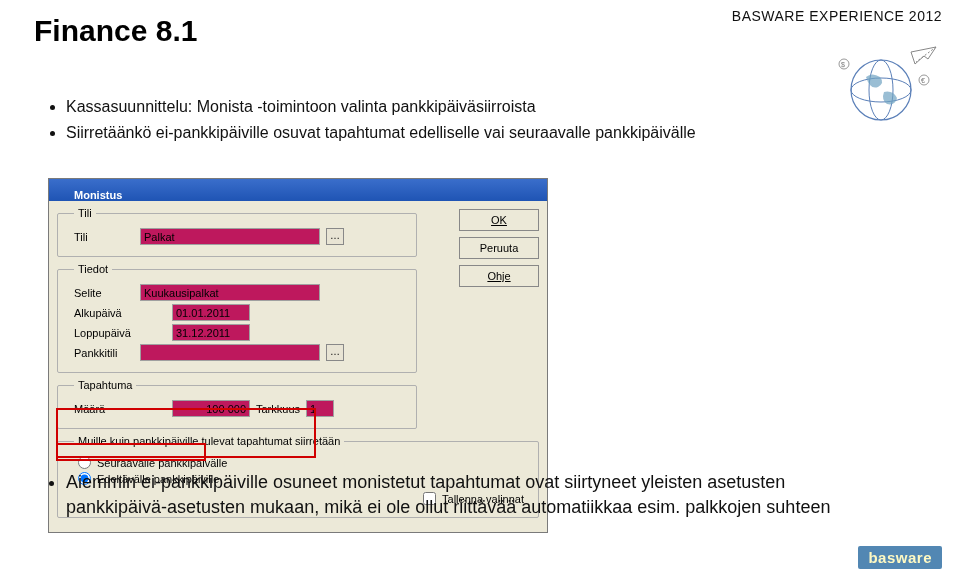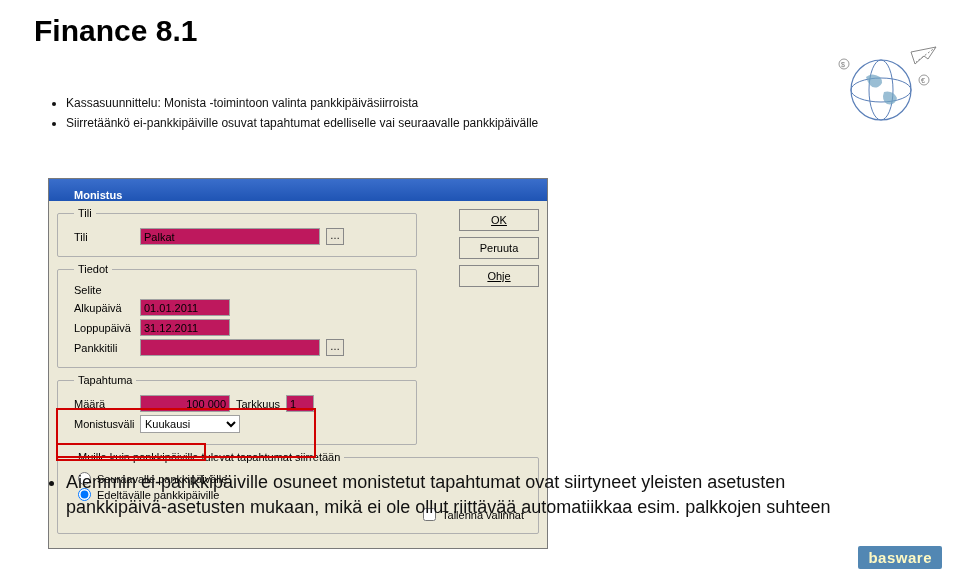--- a/index.html
+++ b/index.html
@@ -32,21 +32,21 @@
     position: absolute;
     top: 42px;
     right: 14px;
     width: 120px;
     height: 90px;
   }
   .bullets-top {
     position: absolute;
     top: 95px;
     left: 48px;
-    font-size: 12px;
+    font-size: 16px;
     color: #111;
     line-height: 1.45;
   }
   .bullets-top li { list-style: disc; margin-left: 18px; margin-bottom: 3px; }
   .bullets-bottom {
     position: absolute;
     top: 470px;
     left: 48px;
     width: 820px;
     font-size: 18px;
@@ -103,21 +103,21 @@
   .row label.fld { width: 60px; }
   .txt {
     border: 1px solid #a0a0a0;
     background: #be185d;
     height: 17px;
     padding: 0 3px;
     font-family: inherit;
     font-size: 11px;
   }
   .txt.w180 { width: 180px; }
-  .txt.w90 { width: 90px; }
+  .txt.w90 { width: 78px; margin-left: 32px; }
   .txt.w28 { width: 28px; }
   .dotbtn {
     width: 18px; height: 17px;
     border: 1px solid #888;
     background: #e8e4d4;
     font-size: 10px;
     text-align: center;
     line-height: 14px;
   }
   .sel {
@@ -164,20 +164,21 @@
     height: 18px;
     pointer-events: none;
   }
 </style>
 </head>
 <body>
 
 <div class="slide-title">Finance 8.1</div>
 
 <div class="header-brand">
+  <div class="brand-line1">BASWARE EXPERIENCE 2012</div>
 </div>
 
 <div class="globe-deco">
   <svg viewBox="0 0 120 90" width="120" height="90">
     <circle cx="55" cy="48" r="30" fill="none" stroke="#5a7fb8" stroke-width="1.2"></circle>
     <ellipse cx="55" cy="48" rx="30" ry="12" fill="none" stroke="#5a7fb8" stroke-width="1"></ellipse>
     <ellipse cx="55" cy="48" rx="12" ry="30" fill="none" stroke="#5a7fb8" stroke-width="1"></ellipse>
     <path d="M40 35 q6 -5 14 0 q5 6 -2 10 q-8 3 -12 -10" fill="#6fa3c2" opacity="0.7"></path>
     <path d="M58 50 q9 -2 13 6 q-2 8 -10 6 q-6 -4 -3 -12" fill="#6fa3c2" opacity="0.7"></path>
     <circle cx="18" cy="22" r="5" fill="none" stroke="#999" stroke-width="1"></circle>
@@ -211,20 +212,21 @@
         <label class="fld">Tili</label>
         <input class="txt w180" value="Palkat" style="">
         <span class="dotbtn">…</span>
       </div>
     </fieldset>
 
     <fieldset style="width:360px;">
       <legend>Tiedot</legend>
       <div class="row">
         <label class="fld">Selite</label>
+        <input class="txt w180" value="Kuukausipalkat" style="">
       </div>
       <div class="row">
         <label class="fld">Alkupäivä</label>
         <input class="txt w90" value="01.01.2011" style="">
       </div>
       <div class="row">
         <label class="fld">Loppupäivä</label>
         <input class="txt w90" value="31.12.2011" style="">
       </div>
       <div class="row">
@@ -234,26 +236,20 @@
       </div>
     </fieldset>
 
     <fieldset style="width:360px;">
       <legend>Tapahtuma</legend>
       <div class="row">
         <label class="fld">Määrä</label>
         <input class="txt w90" style="text-align: right;" value="100 000">
         <label>Tarkkuus</label>
         <input class="txt w28" value="1" style="">
-      </div>
-      <div class="row">
-        <label class="fld">Monistusväli</label>
-        <select class="sel">
-          <option>Kuukausi</option>
-        </select>
       </div>
     </fieldset>
 
     <fieldset>
       <legend>Muille kuin pankkipäiville tulevat tapahtumat siirretään</legend>
       <div class="radio-row">
         <input type="radio" name="siirto" style="">
         <label>Seuraavalle pankkipäivälle</label>
       </div>
       <div class="radio-row">

